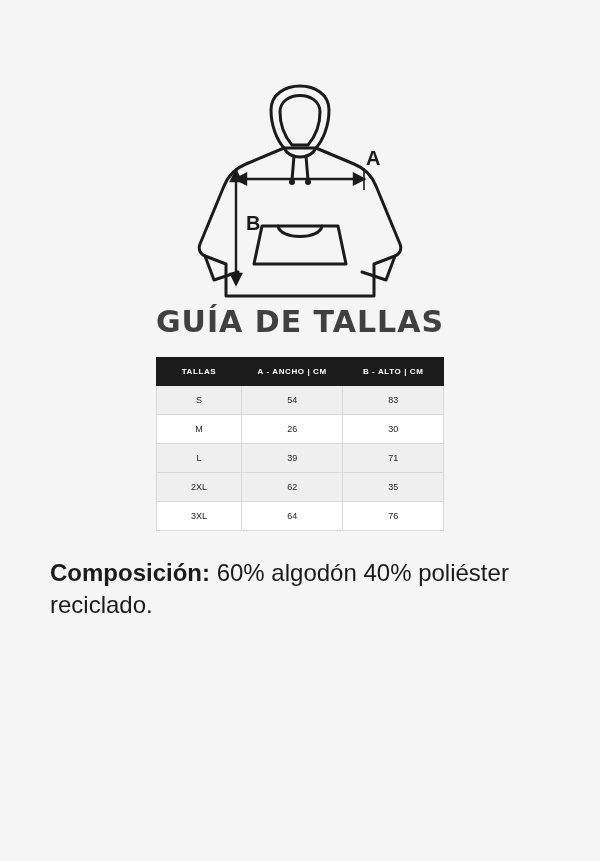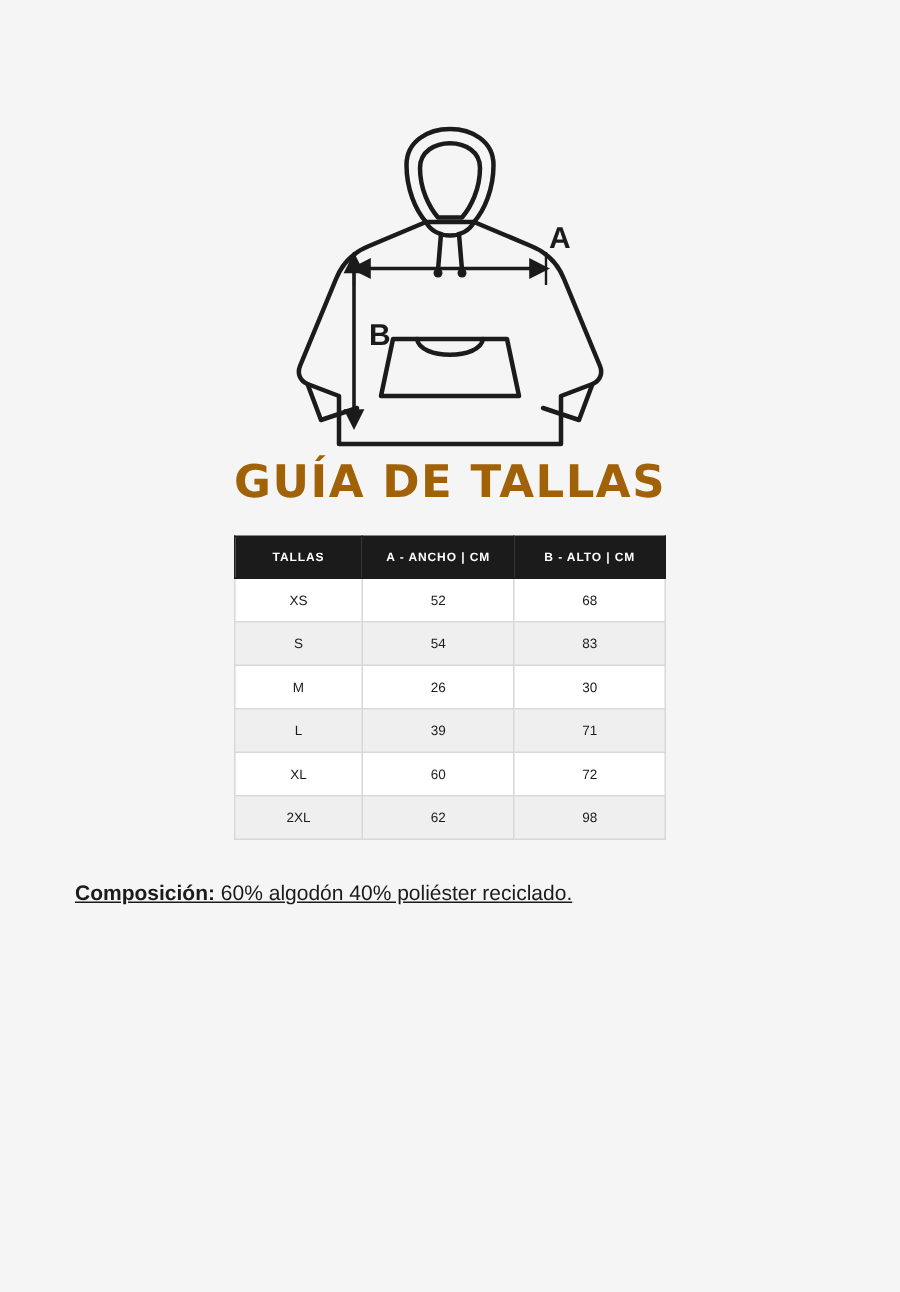--- a/index.html
+++ b/index.html
@@ -26,21 +26,21 @@
   .illustration {
     margin-top: 48px;
     width: 260px;
     height: 250px;
   }
   .title {
     font-family: "DejaVu Sans", sans-serif;
     font-weight: bold;
     font-size: 30px;
     letter-spacing: 1px;
-    color: #a16207;
+    color: #404040;
     margin-top: 6px;
     margin-bottom: 18px;
     text-align: center;
   }
   table.size-table {
     border-collapse: collapse;
     width: 288px;
     font-size: 9px;
     border-radius: 24px;
   }
@@ -68,24 +68,23 @@
   table.size-table td.col-size { width: 84px; }
   table.size-table td.col-a { width: 102px; }
   table.size-table td.col-b { width: 102px; }
   table.size-table th.col-size { width: 84px; }
   table.size-table th.col-a { width: 102px; }
   table.size-table th.col-b { width: 102px; }
 
   .details {
     width: 500px;
     margin-top: 26px;
-    font-size: 14px;
+    font-size: 24px;
     line-height: 1.35;
     color: #1b1b1b;
-    text-decoration: underline;
   }
   .details p {
     margin: 0 0 2px 0;
   }
   .details .lead {
     font-weight: bold;
   }
   svg text {
     font-family: "Liberation Sans", sans-serif;
   }
@@ -141,49 +140,44 @@
 
   <table class="size-table">
     <thead>
       <tr>
         <th class="col-size">TALLAS</th>
         <th class="col-a">A - ANCHO | CM</th>
         <th class="col-b">B - ALTO | CM</th>
       </tr>
     </thead>
     <tbody>
-      <tr>
-        <td class="col-size">XS</td>
-        <td class="col-a">52</td>
-        <td class="col-b">68</td>
-      </tr>
       <tr class="alt">
         <td class="col-size">S</td>
         <td class="col-a">54</td>
         <td class="col-b">83</td>
       </tr>
       <tr>
         <td class="col-size">M</td>
         <td class="col-a">26</td>
         <td class="col-b">30</td>
       </tr>
       <tr class="alt">
         <td class="col-size">L</td>
         <td class="col-a">39</td>
         <td class="col-b">71</td>
       </tr>
-      <tr>
-        <td class="col-size">XL</td>
-        <td class="col-a">60</td>
-        <td class="col-b">72</td>
-      </tr>
       <tr class="alt">
         <td class="col-size">2XL</td>
         <td class="col-a">62</td>
-        <td class="col-b">98</td>
+        <td class="col-b">35</td>
+      </tr>
+      <tr>
+        <td class="col-size">3XL</td>
+        <td class="col-a">64</td>
+        <td class="col-b">76</td>
       </tr>
     </tbody>
   </table>
 
   <div class="details">
     <p><span class="lead">Composición:</span><span> 60% algodón 40% poliéster reciclado.</span></p>
   </div>
 
 </div>
 

